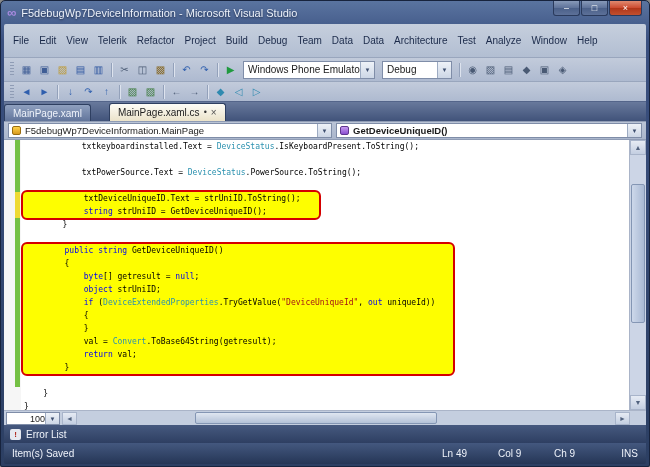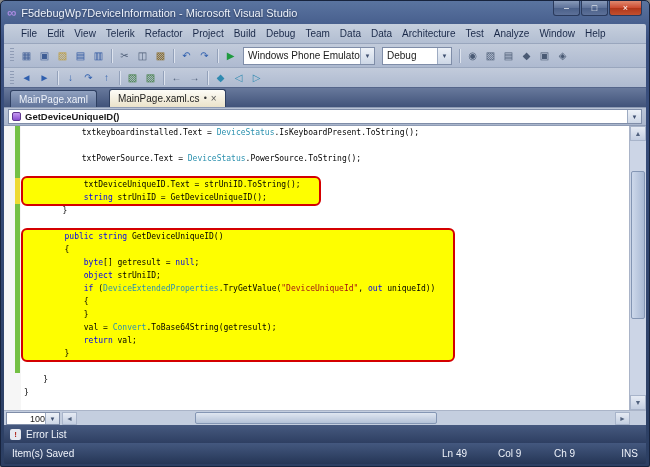--- a/index.html
+++ b/index.html
@@ -4,31 +4,31 @@
 <style>
 *{margin:0;padding:0;box-sizing:border-box;}
 html,body{width:650px;height:467px;background:#888;font-family:"Liberation Sans",sans-serif;}
 .win{width:650px;height:467px;display:flex;flex-direction:column;background:linear-gradient(#5a74a0,#3a5080 40px,#2c3f63);border:1px solid #17233d;border-radius:5px 5px 2px 2px;padding:0 3px 2px;overflow:hidden;}
 .titlebar{height:23px;display:flex;align-items:center;gap:5px;padding:0 3px;position:relative;color:#ecf1fa;font-size:11px;flex:none;}
 .vslogo{font-size:13px;font-weight:bold;color:#a98ae0;}
 .wtitle{text-shadow:0 1px 2px #1c2a47;white-space:nowrap;}
 .winbtns{position:absolute;top:0;right:4px;display:flex;}
 .wbtn{width:27px;height:15px;display:flex;align-items:center;justify-content:center;font-size:9px;color:#fff;background:linear-gradient(#8799b8,#5d7199 50%,#4a5f88 50%,#5d7199);border:1px solid #2a3a5c;border-top:none;border-radius:0 0 3px 3px;margin-left:1px;}
 .wbtn.close{width:33px;background:linear-gradient(#e08a70,#cc4a2e 50%,#b03518 50%,#c2502f);}
-.menubar{height:19px;background:linear-gradient(#c6cfdd,#b2bed2);display:flex;align-items:center;padding-left:12px;font-size:10px;color:#1a2949;flex:none;border-radius:2px 2px 0 0;}
+.menubar{height:33px;background:linear-gradient(#c6cfdd,#b2bed2);display:flex;align-items:center;padding-left:4px;font-size:10px;color:#1a2949;flex:none;border-radius:2px 2px 0 0;}
 .mitem{padding:2px 5px;white-space:nowrap;}
 .toolbar{height:24px;background:linear-gradient(#c2cbdb,#aebad0);display:flex;align-items:center;gap:1px;padding-left:3px;border-top:1px solid #99a6bd;flex:none;}
 .toolbar.tb2{height:20px;}
 .grip{width:4px;height:65%;margin:0 3px;background:repeating-linear-gradient(180deg,#8f9cb5 0 1px,transparent 1px 3px);}
 .tico{width:17px;height:17px;display:flex;align-items:center;justify-content:center;font-size:10px;}
 .tsep{width:1px;height:14px;background:#93a1ba;box-shadow:1px 0 0 #dde3ee;margin:0 3px;}
 .combo{height:18px;background:#fff;border:1px solid #7f8da8;display:flex;align-items:center;font-size:10px;color:#1a1a1a;margin:0 3px;overflow:hidden;}
 .combo .cv{flex:1;padding:0 4px;white-space:nowrap;overflow:hidden;}
 .combo .dd{width:14px;align-self:stretch;display:flex;align-items:center;justify-content:center;font-size:6px;color:#3e4f70;background:linear-gradient(#eef2f8,#cdd7e6);border-left:1px solid #9dabc2;flex:none;}
-.tabstrip{height:20px;background:linear-gradient(#68799c,#41537a);display:flex;align-items:flex-end;padding-left:6px;gap:12px;flex:none;border-top:1px solid #54658a;}
+.tabstrip{height:20px;background:linear-gradient(#68799c,#41537a);display:flex;align-items:flex-end;gap:18px;flex:none;border-top:1px solid #54658a;}
 .tab{height:17px;display:flex;align-items:center;gap:4px;padding:0 8px;font-size:10px;border-radius:3px 3px 0 0;border:1px solid #2e3f61;border-bottom:none;background:linear-gradient(#8fa0bf,#62759b);color:#eef2fa;white-space:nowrap;}
 .tab.active{background:linear-gradient(#fdfcf7,#ebe3ca);color:#1c1c1c;height:18px;}
 .tdot{font-size:9px;line-height:1;color:#333;}
 .tclose{font-size:10px;color:#555;line-height:1;}
 .navbar{height:18px;background:linear-gradient(#bac4d6,#aab6cc);display:flex;align-items:center;padding:0 3px;gap:2px;flex:none;border-top:1px solid #8f9cb5;}
 .combo.nav{height:15px;margin:0 1px;}
 .combo.nav .cv{font-size:9.5px;}
 .cv.bold{font-weight:bold;}
 .grow{flex:1;}
 .nicon{width:9px;height:9px;border-radius:2px;margin-left:3px;flex:none;}
@@ -152,20 +152,25 @@
         <span>MainPage.xaml</span>
       </div>
       <div class="tab active">
         <span>MainPage.xaml.cs</span>
         <span class="tdot">•</span>
         <span class="tclose">×</span>
       </div>
     </div>
 
   <div class="navbar">
+    <div class="combo nav" style="width:324px">
+      <span class="nicon cls"></span>
+      <span class="cv">F5debugWp7DeviceInformation.MainPage</span>
+      <span class="dd">▼</span>
+    </div>
     <div class="combo nav grow">
       <span class="nicon mth"></span>
       <span class="cv bold">GetDeviceUniqueID()</span>
       <span class="dd">▼</span>
     </div>
   </div>
 
   <div class="editor">
     <div class="gutter" id="gutter">
         <div class="mcell m-g"></div>

